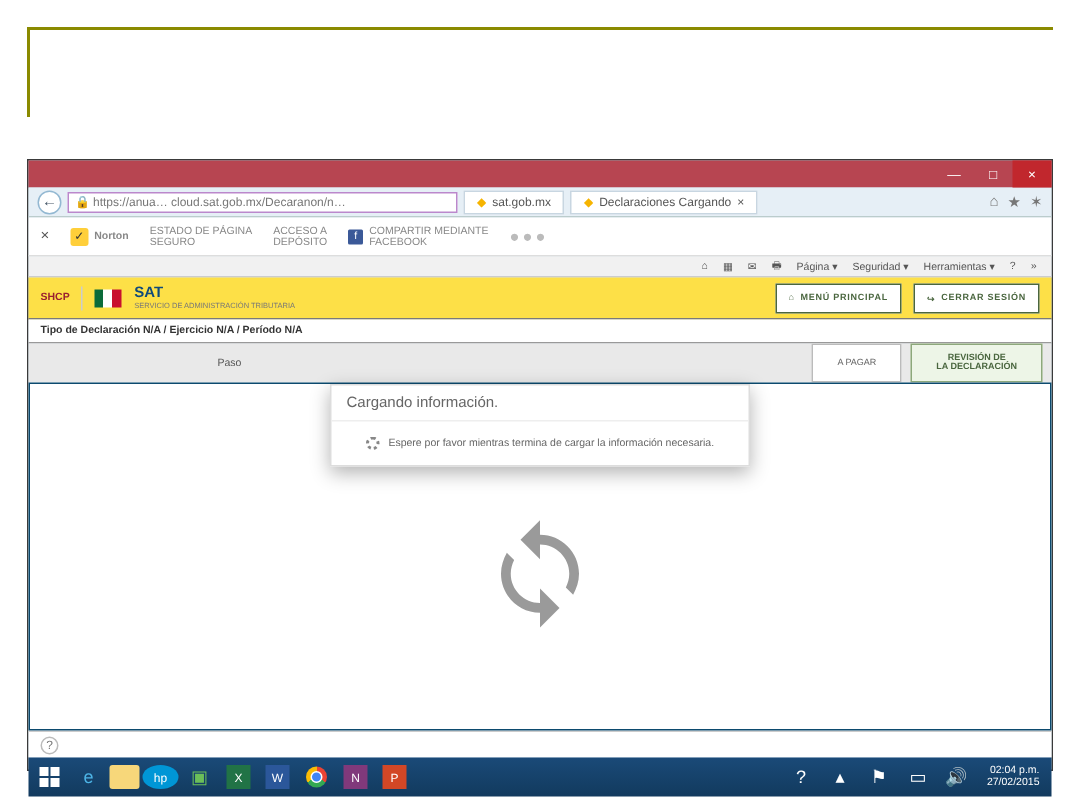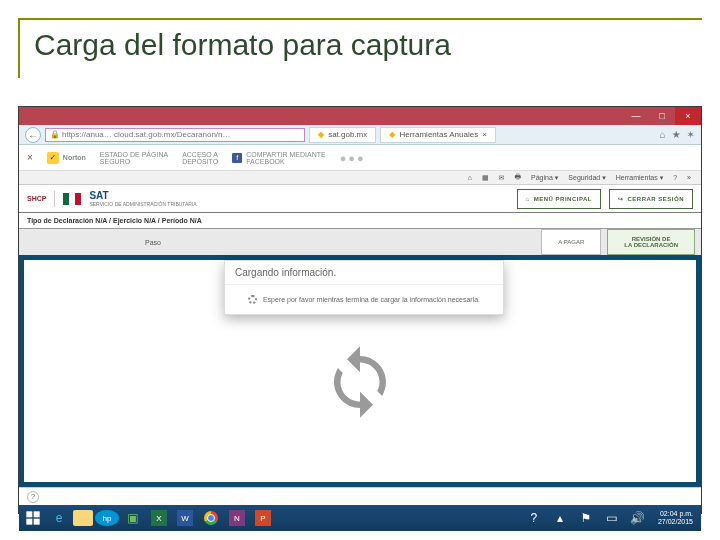--- a/index.html
+++ b/index.html
@@ -38,21 +38,21 @@
                   display:flex;align-items:center;justify-content:center; font-size:8px; }
   .fbshare { display:flex; align-items:center; gap:4px; }
   .fb { width:10px; height:10px; background:#3b5998; color:#fff; font-size:7px;
         display:flex;align-items:center;justify-content:center; border-radius:1px; }
   .dots3 { color:#bbb; letter-spacing:2px; font-size:11px; }
   
   .ie-tools { height:14px; background:#f1f1f1; border-bottom:1px solid #ccc; display:flex;
               justify-content:flex-end; align-items:center; gap:10px; padding:0 10px;
               font-size:7px; color:#555; }
   
-  .sat-header { height:28px; background:#ffffff; border-bottom:1px solid #7a7a7a; display:flex;
+  .sat-header { height:28px; background:#fde047; border-bottom:1px solid #7a7a7a; display:flex;
                 align-items:center; padding:0 8px; gap:8px; }
   .shcp { font-size:7px; color:#9a2030; font-weight:bold; }
   .divider { width:1px; height:16px; background:#ccc; }
   .mexlogo { width:18px; height:12px; background:linear-gradient(90deg,#0b6b3a 33%,#fff 33%,#fff 66%,#c8102e 66%); }
   .satword { font-size:10px; font-weight:bold; color:#104a7a; }
   .sat-sub { font-size:5px; color:#777; }
   .sat-spacer { flex:1; }
   .sat-btn { height:20px; border:1px solid #4a663f; color:#4a663f; background:#fff;
              font-size:6px; font-weight:bold; padding:0 8px; display:flex; align-items:center; gap:4px;
              letter-spacing:0.5px; }
@@ -60,21 +60,21 @@
   .bcrow { height:16px; background:#fff; border-bottom:1px solid #999; font-size:7px; color:#333;
            display:flex; align-items:center; padding:0 8px; }
   
   .steps { height:26px; background:#e9e9e9; display:flex; align-items:stretch; padding:0 6px; gap:6px; }
   .paso-label { font-size:7px; color:#555; align-self:center; margin-right:20px; margin-left:120px; }
   .steps-spacer { flex:1; }
   .step { background:#fff; border:1px solid #bbb; font-size:6px; color:#666;
           display:flex; align-items:center; justify-content:center; padding:0 16px; }
   .step.grn { background:#edf5e7; border-color:#8da87b; color:#4a663f; font-weight:bold; }
   
-  .content { position:relative; height:232px; background:#fff; border:5px solid #0c4a6e; margin:0; }
+  .content { position:relative; height:232px; background:#fff; border:1px solid #0c4a6e; margin:0; }
   .refresh { position:absolute; left:50%; top:56%; transform:translate(-50%,-50%); }
   .refresh svg { width:78px; height:78px; fill:#9a9a9a; }
   
   .modal { position:absolute; left:200px; top:0px; width:280px; background:#fff; z-index:10;
            box-shadow:0 4px 12px rgba(0,0,0,0.3); border:1px solid #ddd; }
   .modal-title { font-size:10px; color:#666; padding:6px 10px; border-bottom:1px solid #eee; }
   .modal-body { font-size:7px; color:#666; padding:10px; text-align:center; display:flex;
                 align-items:center; justify-content:center; gap:6px; }
   .spin { width:9px; height:9px; position:relative; }
   .spin::before { content:""; position:absolute; inset:0; border:2px dotted #888; border-radius:50%; }
@@ -88,21 +88,20 @@
             font-size:12px; color:#fff; }
   .tb-ico svg { width:16px; height:16px; }
   .tb-spacer { flex:1; }
   .tb-clock { color:#fff; font-size:7px; text-align:right; padding:0 6px; line-height:1.1; }
 </style>
 </head>
 <body>
 
 <div class="slide">
   <div class="slide-title-rule"></div>
-  <div class="slide-title">Carga del formato para captura</div>
 
   <div class="shot">
 
     <div class="chrome-titlebar">
       <div class="winbtn">—</div>
       <div class="winbtn">□</div>
       <div class="winbtn close">×</div>
     </div>
 
     <div class="addr">
@@ -110,21 +109,21 @@
       <div class="addr-input">
         <span class="lock">🔒</span>
         <span>https://anua… cloud.sat.gob.mx/Decaranon/n…</span>
       </div>
       <div class="tab">
         <span class="tabstar">◆</span>
         <span>sat.gob.mx</span>
       </div>
       <div class="tab">
         <span class="tabstar">◆</span>
-        <span>Herramientas Anuales</span>
+        <span>Declaraciones Cargando</span>
         <span>×</span>
       </div>
       <div class="chrome-icons">
         <span>⌂</span>
         <span>★</span>
         <span>✶</span>
       </div>
     </div>
 
     <div class="norton">

